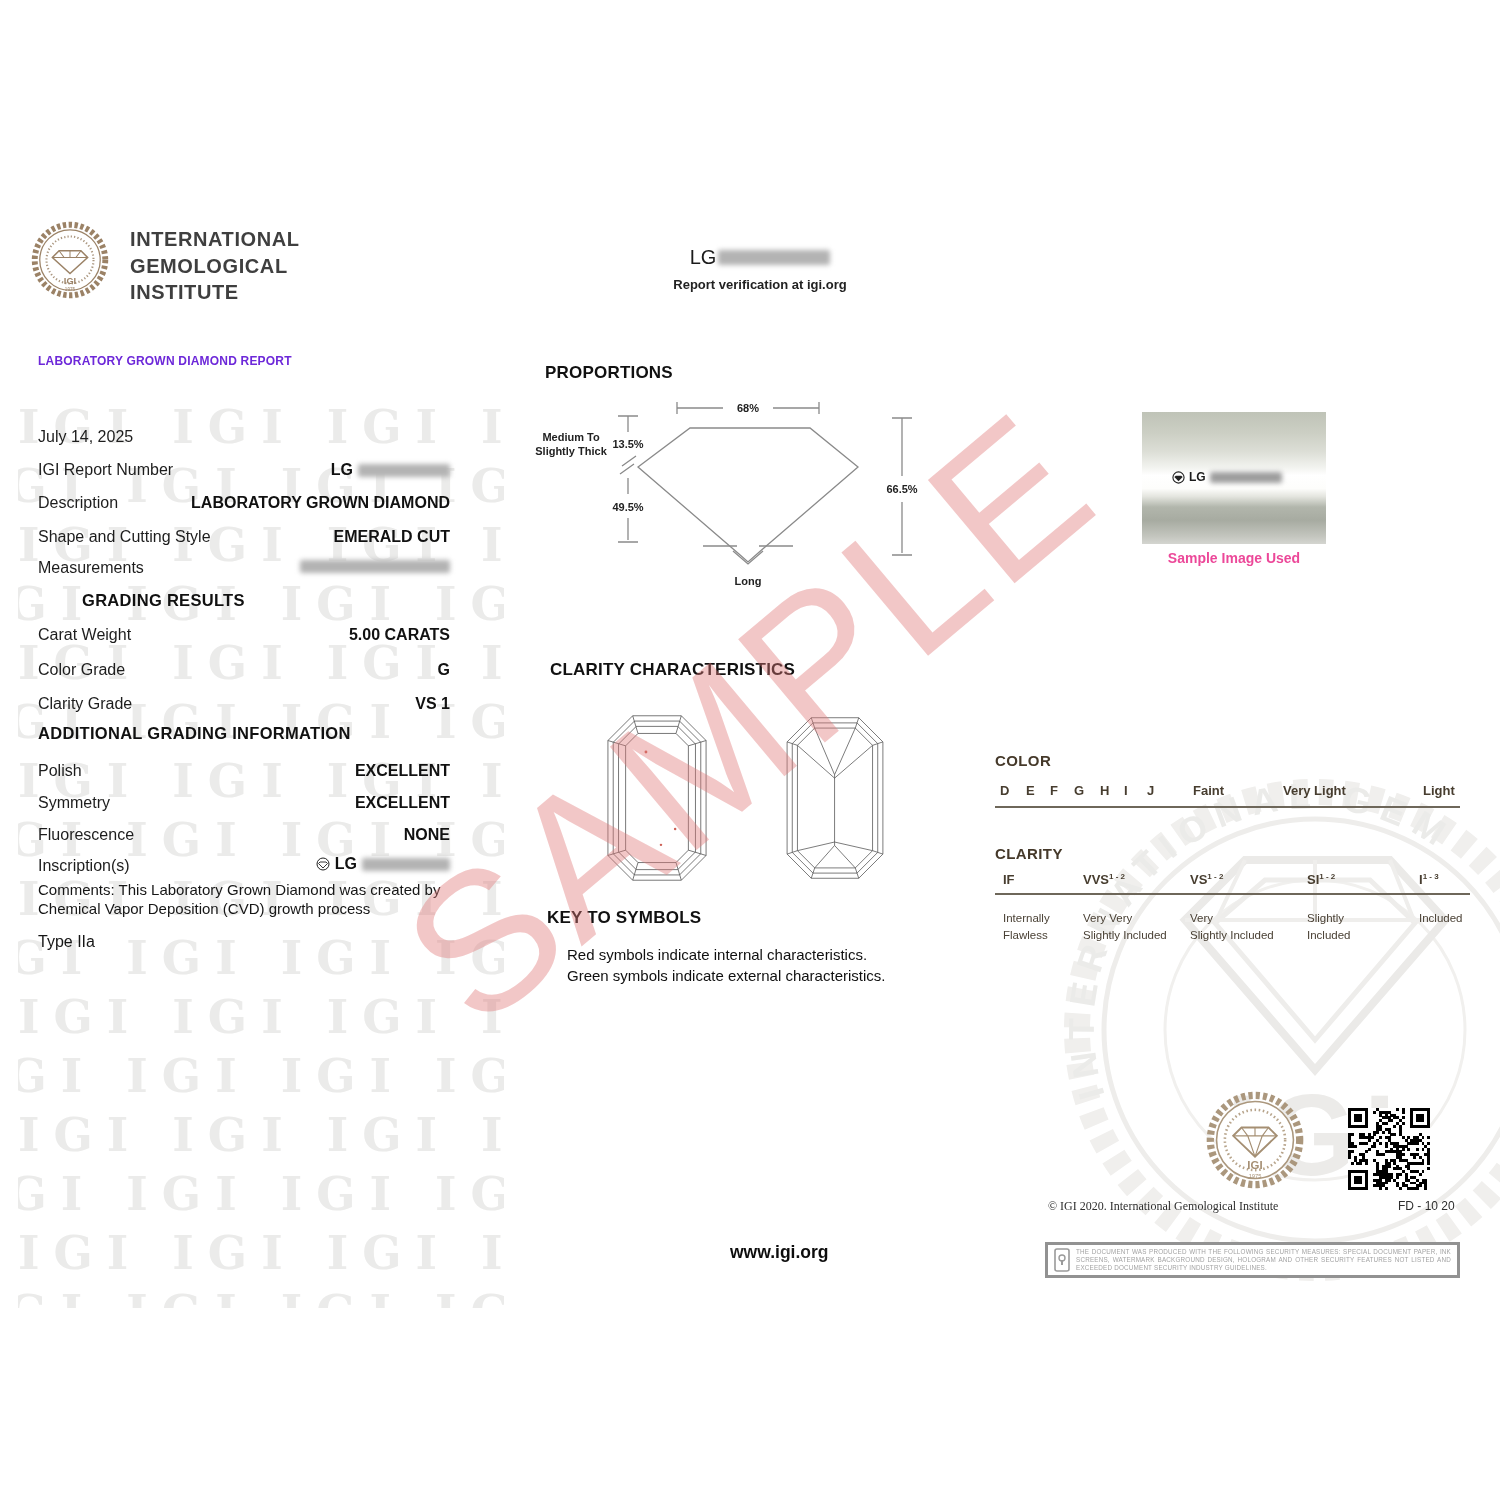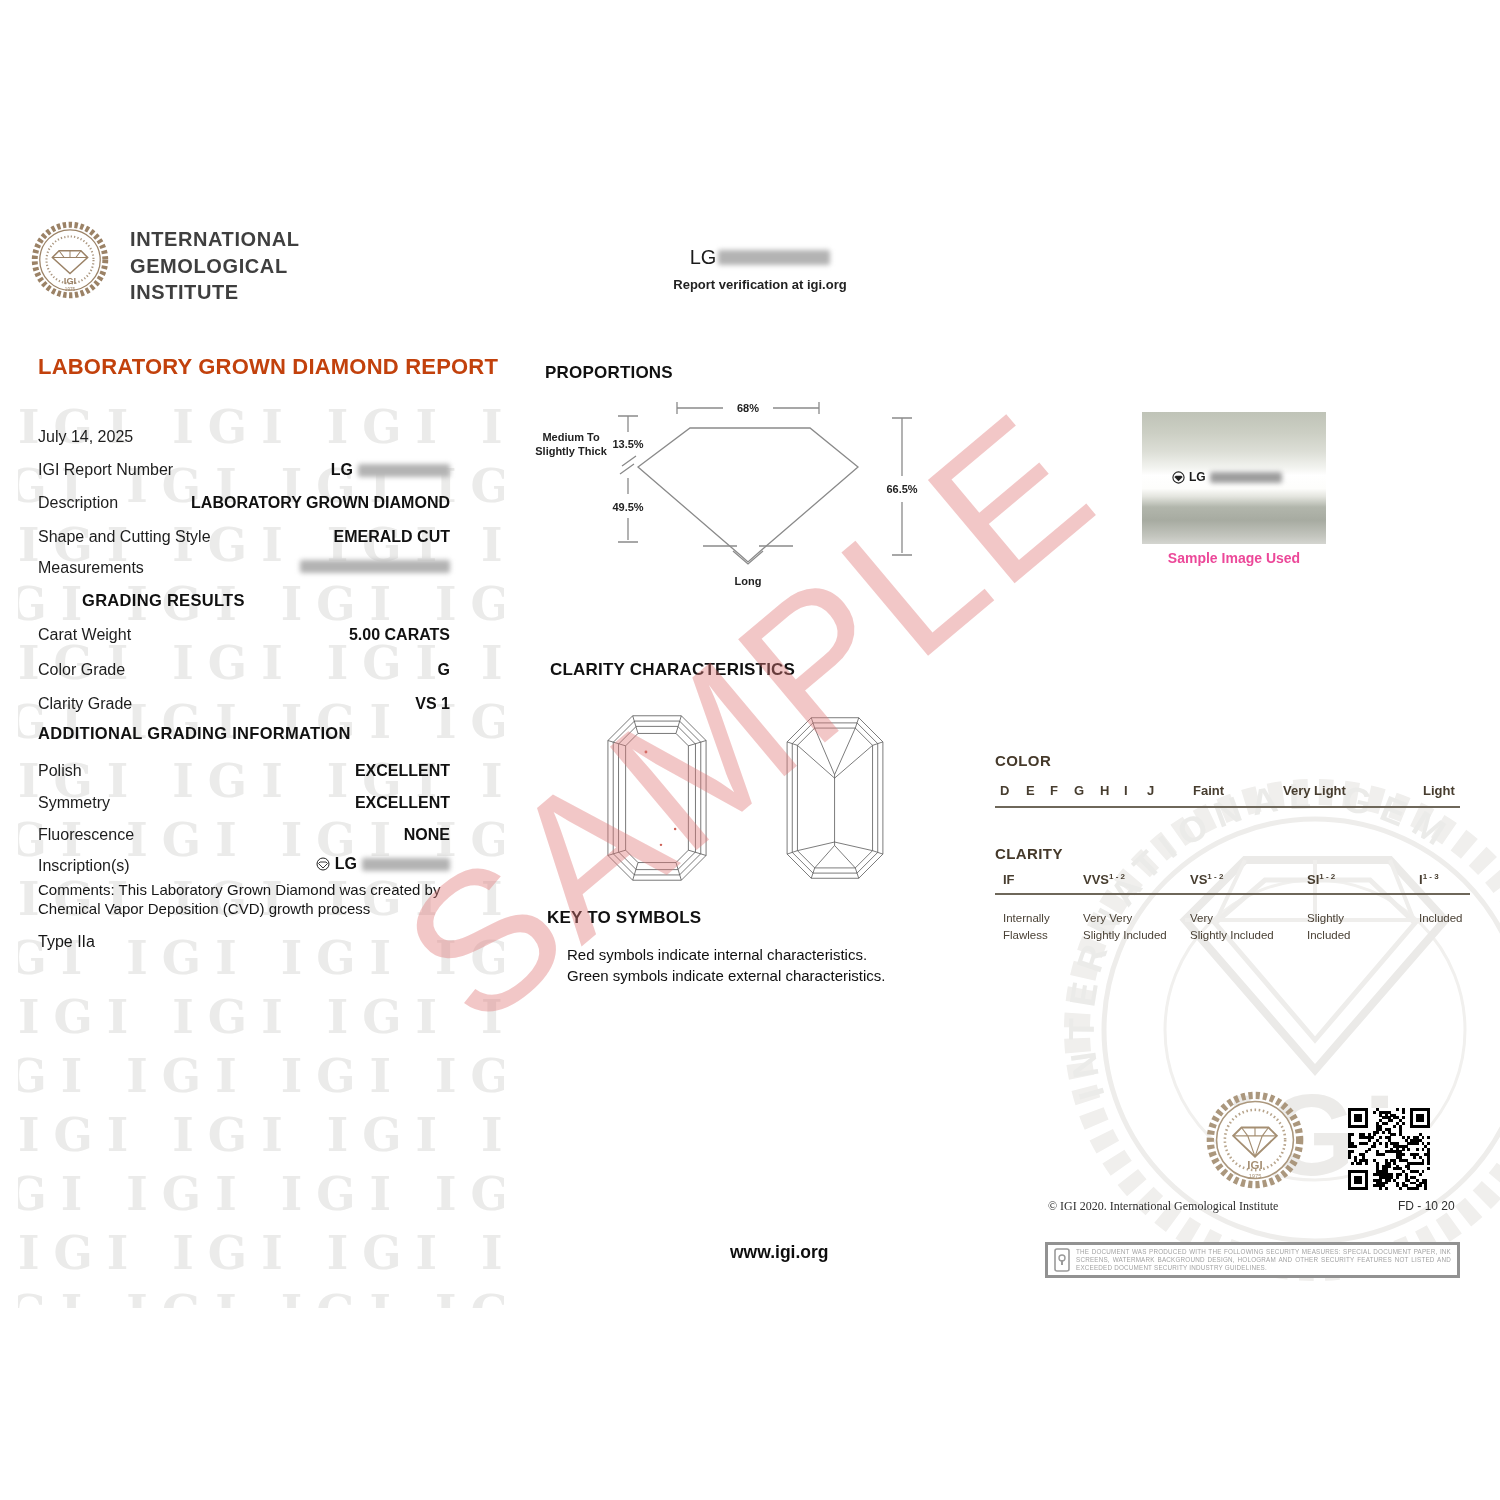--- a/index.html
+++ b/index.html
@@ -98,21 +98,21 @@
   <div>GEMOLOGICAL</div>
   <div>INSTITUTE</div>
 </div>
 
 <div class="abs" style="left:645px;top:246px;width:230px;display:flex;justify-content:center;align-items:center;gap:2px;font-size:20px;color:#1b1b1b;z-index:2;">
   <span>LG</span>
   <span class="redacted" style="width:112px;height:15px;"></span>
 </div>
 <div class="abs" style="left:625px;top:277px;width:270px;text-align:center;font-size:13px;font-weight:600;color:#222;z-index:2;">Report verification at igi.org</div>
 
-<div class="abs" style="left:38px;top:354px;font-size:22px;font-weight:700;letter-spacing:.2px;color:#c2410c;z-index:2;">LABORATORY GROWN DIAMOND REPORT</div>
+<div class="abs" style="left:38px;top:354px;font-size:12px;font-weight:700;letter-spacing:.2px;color:#6d28d9;z-index:2;">LABORATORY GROWN DIAMOND REPORT</div>
 
 <div class="row" style="top:428px;">
   <span class="lbl">July 14, 2025</span>
 </div>
 
 <div class="row" style="top:461px;">
   <span class="lbl">IGI Report Number</span>
   <span class="val">
       <span>LG</span>
       <span class="redacted" style="width:92px;"></span>

